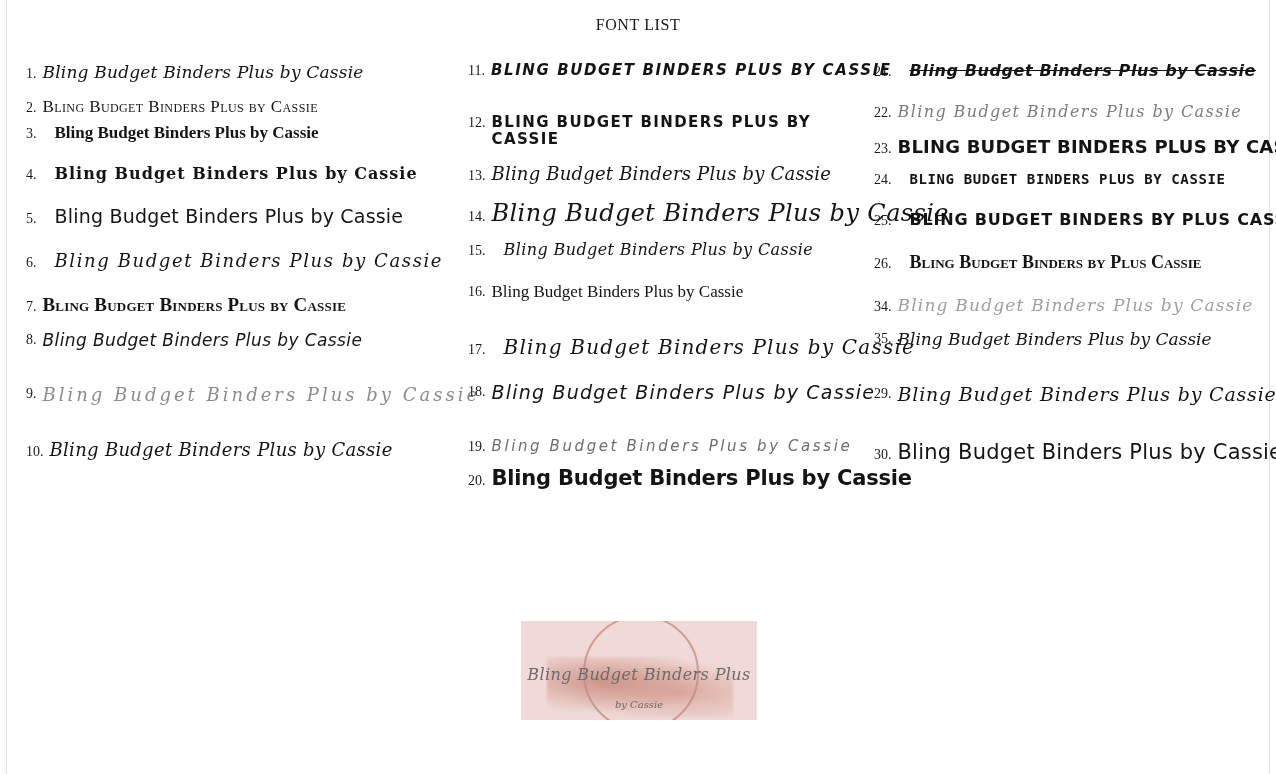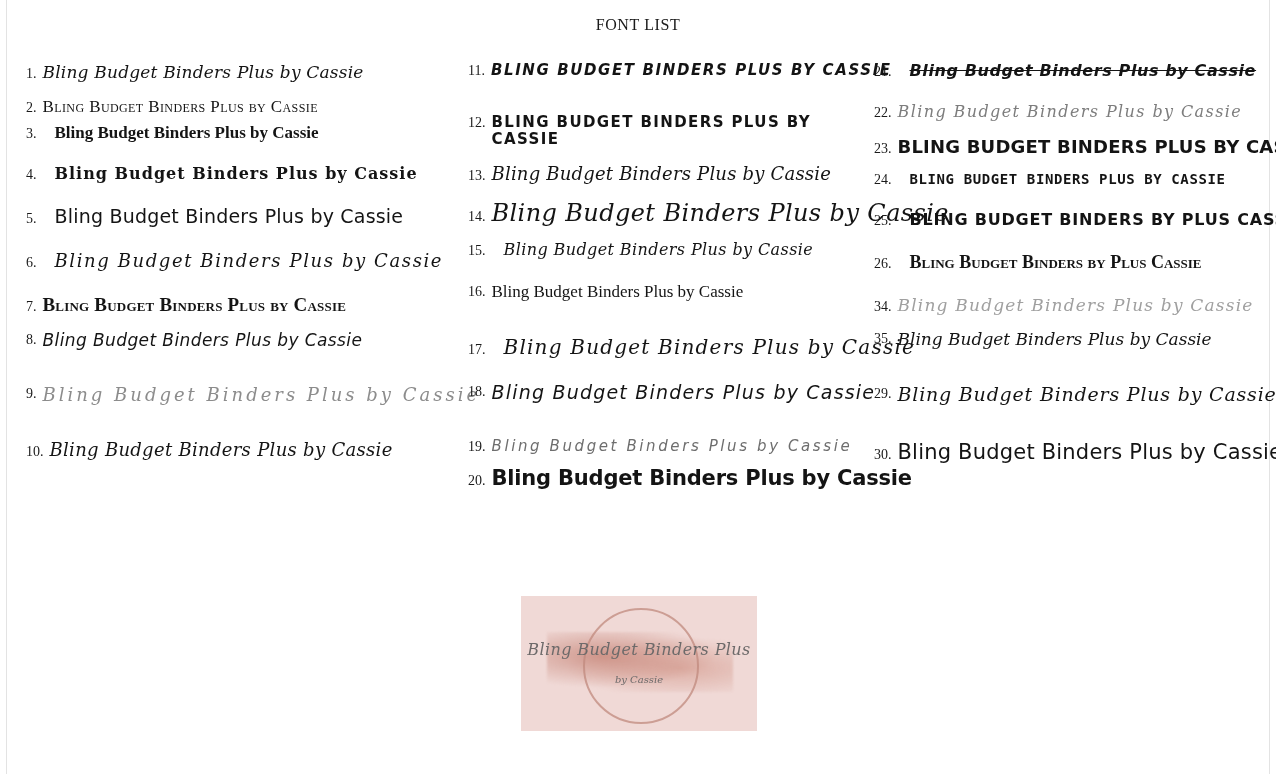--- a/index.html
+++ b/index.html
@@ -114,23 +114,23 @@
 
   
   .gap-lg { margin-bottom: 22px; gap: 12px; }
   .gap-xl { margin-bottom: 34px; align-items: center; }
   .gap-md { margin-bottom: 14px; }
 
   
   .logo-wrap {
     position: absolute;
     left: 521px;
-    top: 596px;
+    top: 621px;
     width: 236px;
-    height: 135px;
+    height: 99px;
     background: #f0d9d6;
     overflow: hidden;
   }
   .logo-circle {
     position: absolute;
     left: 50%;
     top: 50%;
     width: 112px;
     height: 112px;
     margin-left: -56px;

